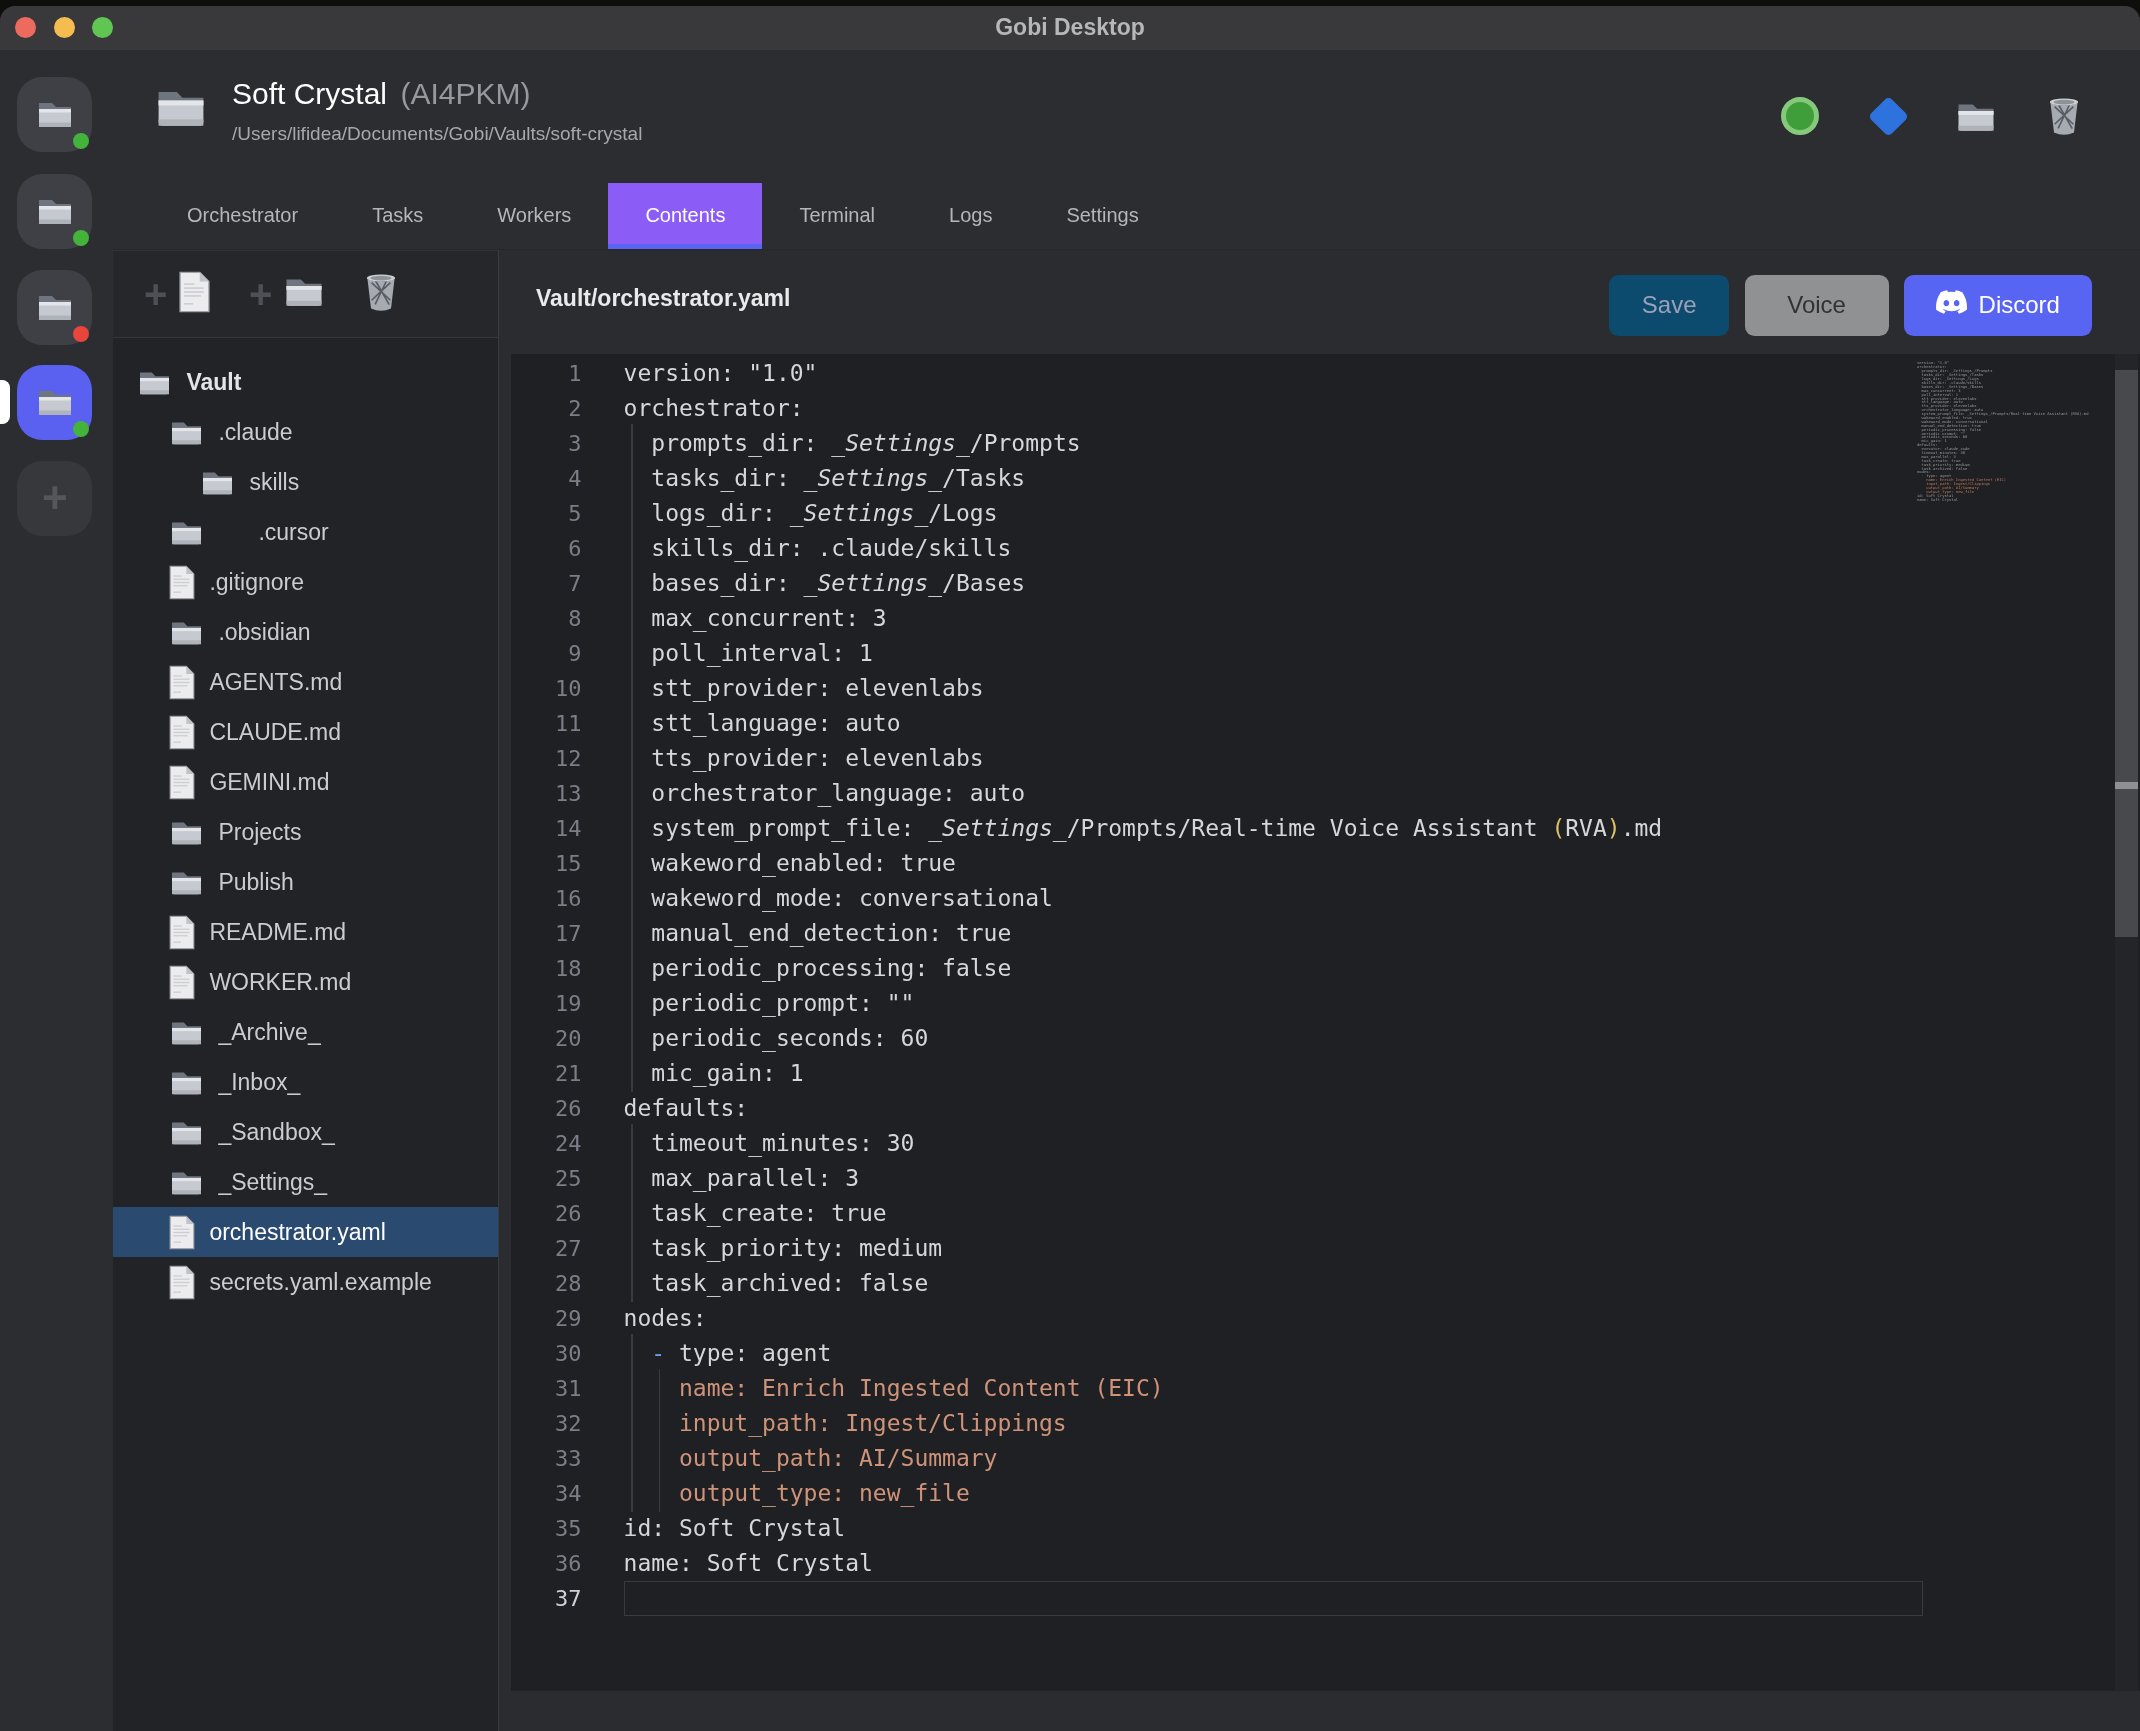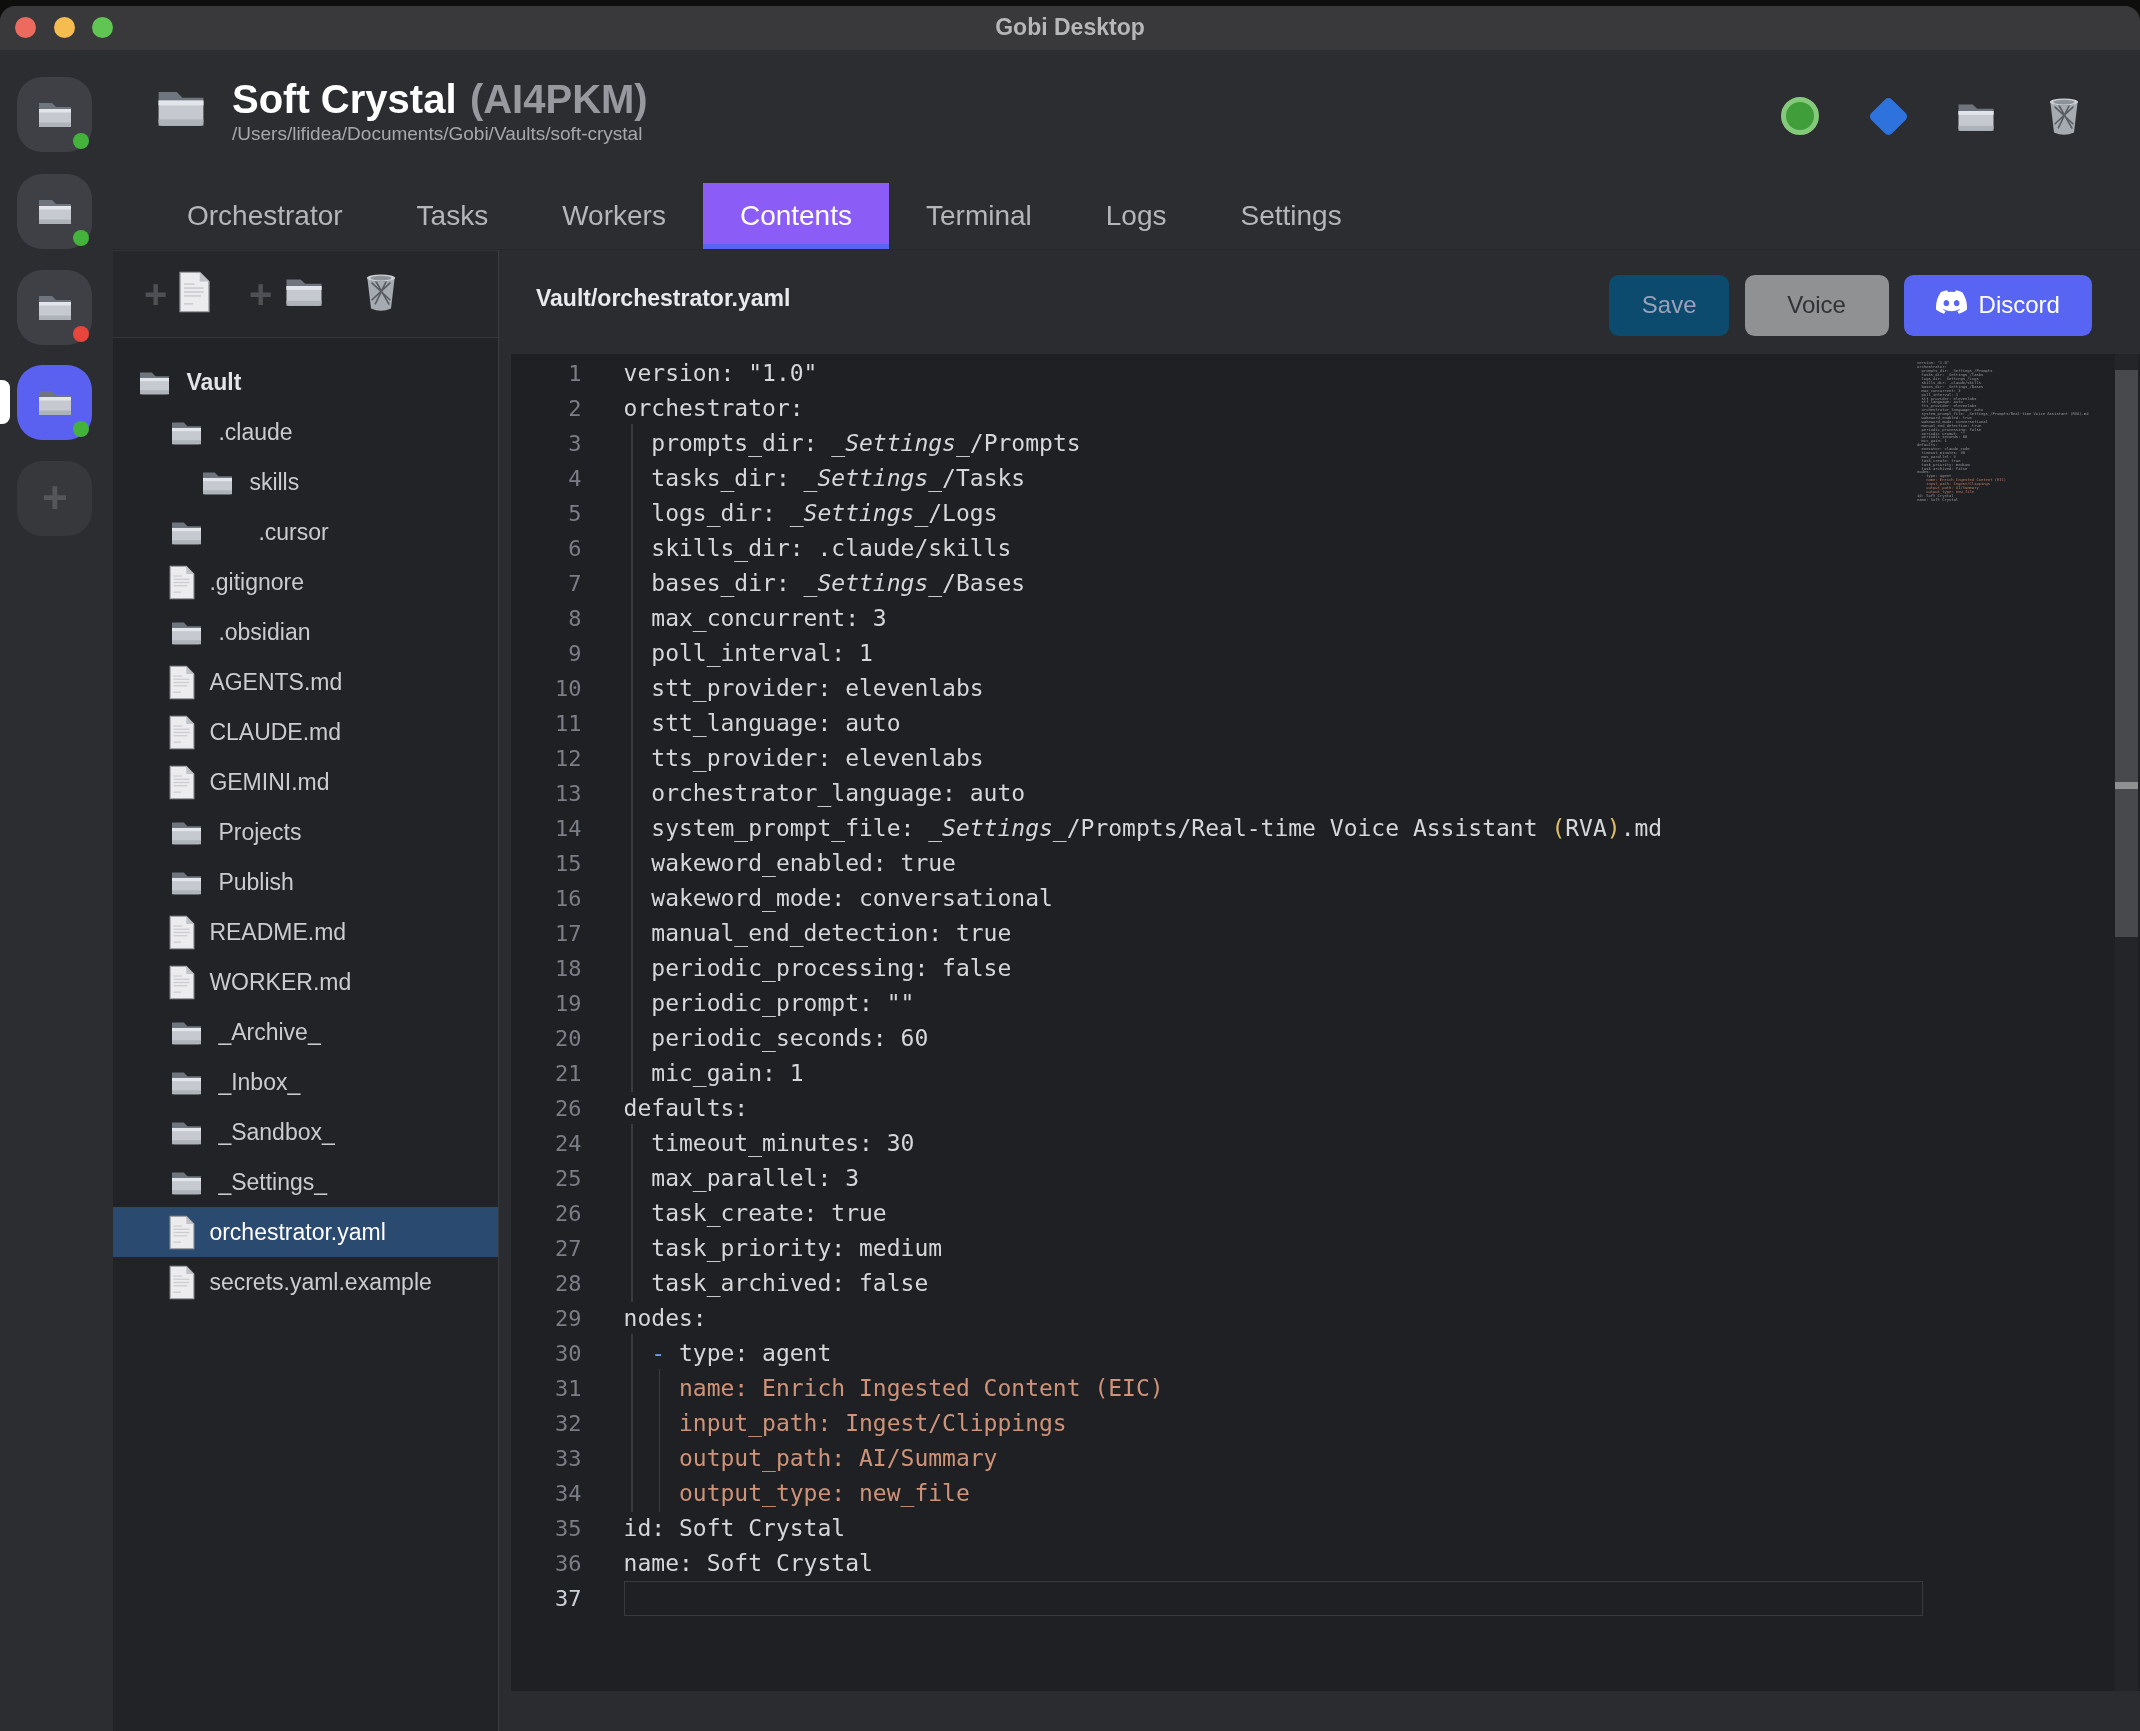--- a/index.html
+++ b/index.html
@@ -23,32 +23,32 @@
   .rail-item.active{background:#5a61f0;}
   .rail-item .dot{position:absolute;right:2.9px;bottom:2.9px;width:16.3px;height:16.3px;border-radius:50%;}
   .dot.green{background:#43b33c}.dot.red{background:#e8453c}
   .rail-pill{position:absolute;left:0;width:9.6px;height:44px;background:#fff;border-radius:0 7.7px 7.7px 0;}
   .rail-plus{position:absolute;left:17.3px;width:75px;height:75px;border-radius:25px;background:#37383c;
     color:#55565a;font-size:44px;font-weight:700;display:flex;align-items:center;justify-content:center;}
 
   
   .header{position:absolute;left:113px;right:0;top:44px;height:133px;background:#2b2d31;}
   .hfolder{position:absolute;left:40px;top:35px;}
-  .htitle{position:absolute;left:119px;top:27px;font-size:40px;font-weight:700;color:#fff;white-space:nowrap;}
+  .htitle{position:absolute;left:119px;top:27px;font-size:30px;font-weight:400;color:#fff;white-space:nowrap;}
   .htag{color:#97999e;margin-left:13.4px;}
   .hpath{position:absolute;left:119px;top:73px;font-size:19px;color:#a6a8ac;}
   .hicons{position:absolute;right:54px;top:0;height:100%;display:flex;align-items:center;gap:44px;}
   .hic{width:44px;height:44px;display:flex;align-items:center;justify-content:center;}
   .green-circle{width:38px;height:38px;border-radius:50%;background:#3f9e3a;border:5.8px solid #85c97a;}
   .blue-diamond{width:29px;height:29px;background:#2e72dd;transform:rotate(45deg);border-radius:4.8px;}
 
   
   .tabs{position:absolute;left:113px;right:0;top:177px;height:67px;background:#2b2d31;
     display:flex;padding-left:37px;border-bottom:1px solid #26272b;}
-  .tab{height:100%;padding:0 37px;display:flex;align-items:center;font-size:28px;color:#b4b6ba;position:relative;}
+  .tab{height:100%;padding:0 37px;display:flex;align-items:center;font-size:20px;color:#b4b6ba;position:relative;}
   .tab.active{background:#8b5cf6;color:#fff;}
   .tab.active::after{content:"";position:absolute;left:0;right:0;bottom:0;height:4.8px;background:#5865f2;}
 
   
   .treepanel{position:absolute;left:113px;top:244px;bottom:0;width:386px;background:#222327;
     border-right:1px solid #3a3b40;}
   .treebar{position:absolute;left:0;right:0;top:0;height:88px;background:#26272b;
     border-top:1px solid #323338;border-bottom:1px solid #35363b;display:flex;align-items:center;padding-left:31px;}
   .tb-group{display:flex;align-items:center;margin-right:37px;}
   .tb-plus{color:#4f5055;font-size:40px;font-weight:700;margin-right:9.6px;line-height:1;}

